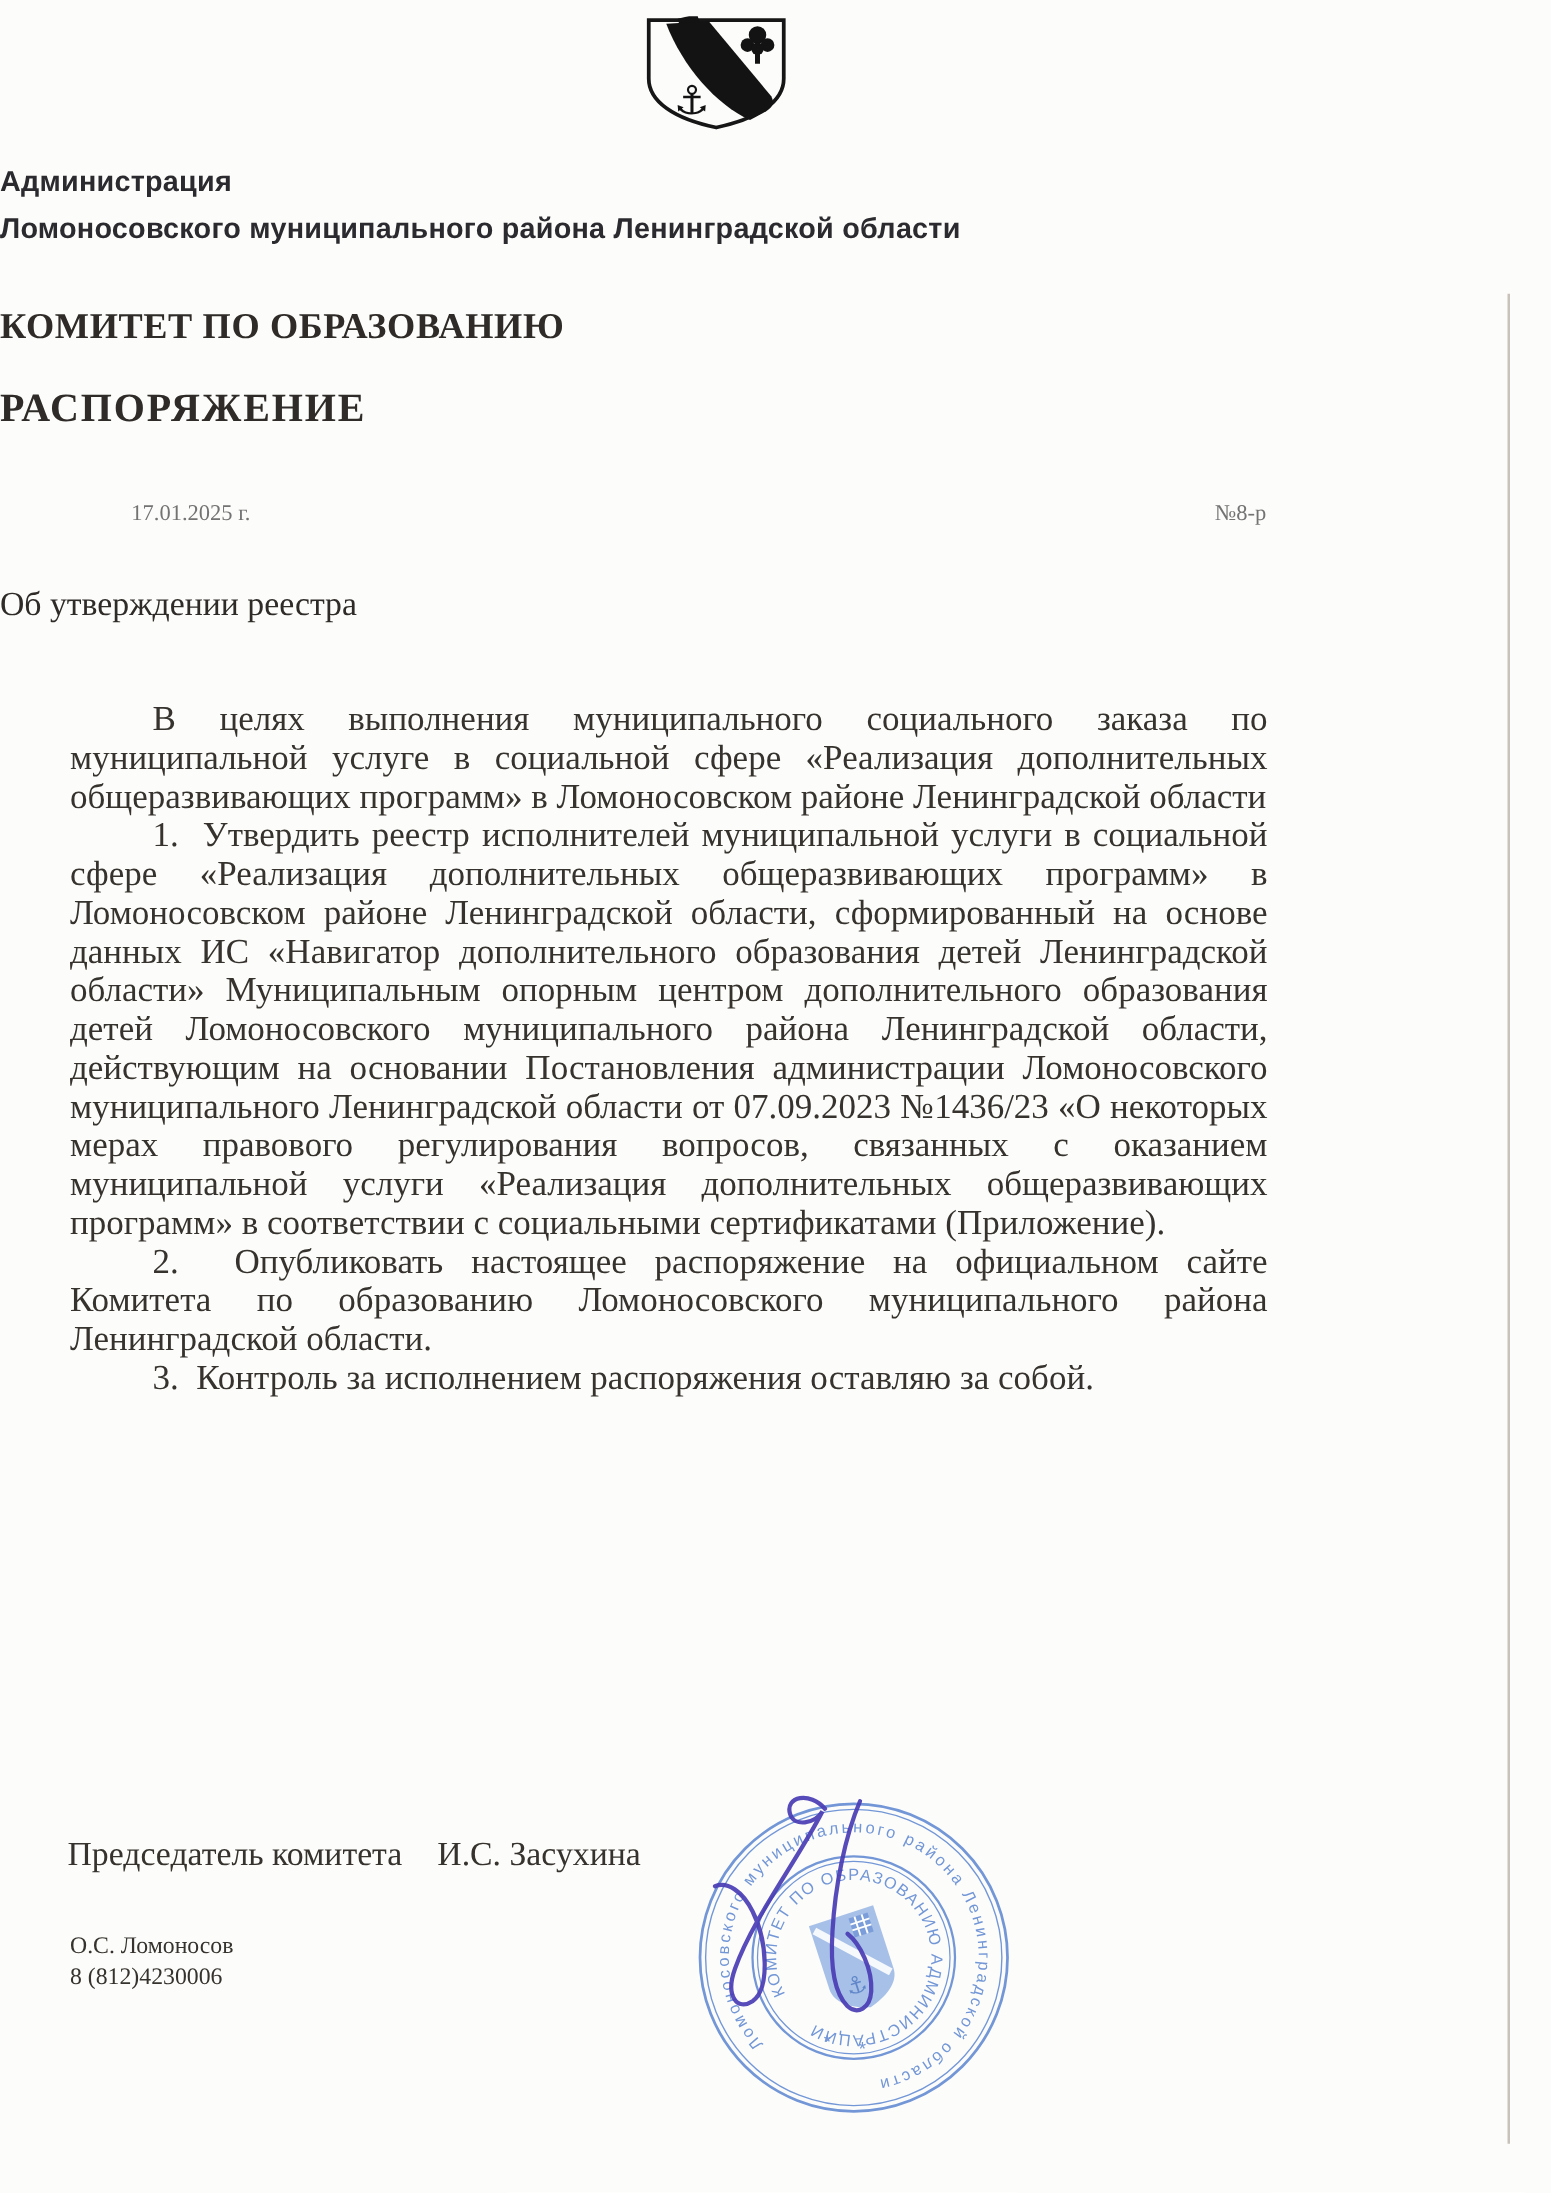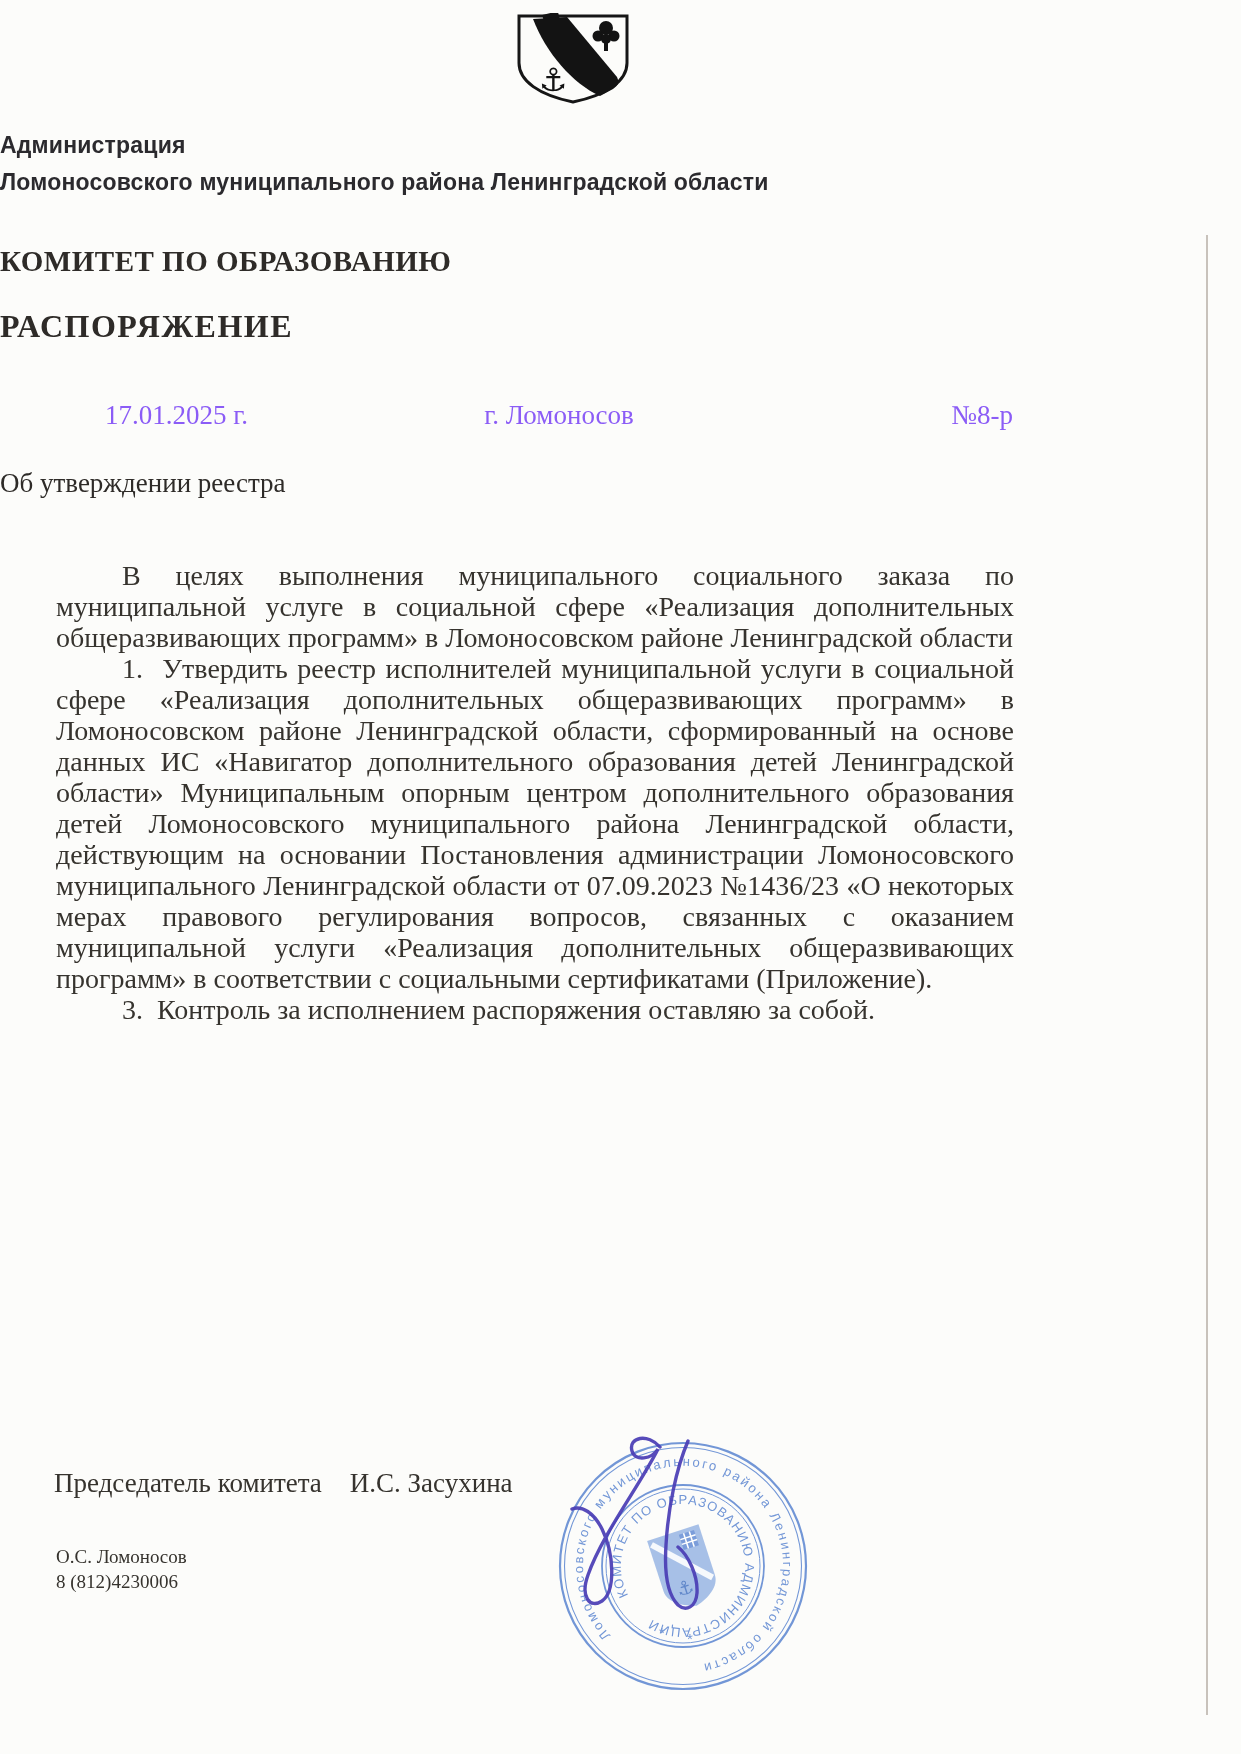--- a/index.html
+++ b/index.html
@@ -12,21 +12,21 @@
   .org-line{
     font-family:"Liberation Sans",sans-serif;font-weight:bold;
     font-size:23px;color:#2b2a2e;letter-spacing:.2px;
   }
   .org1{top:132px;}
   .org2{top:169px;}
   .committee{top:245px;font-weight:bold;font-size:29px;color:#2e2b28;letter-spacing:.5px;}
   .doctype{top:308px;font-weight:bold;font-size:32px;color:#2e2b28;letter-spacing:1.5px;}
   .meta-row{
     position:absolute;top:400px;left:105px;width:908px;
-    display:flex;align-items:baseline;font-size:27px;color:#8b5cf6;
+    display:flex;align-items:baseline;font-size:18px;color:#737373;
   }
   .meta-date{flex:1;text-align:left;}
   .meta-place{flex:1;text-align:center;}
   .meta-number{flex:1;text-align:right;}
   .doc-title{top:468px;font-weight:normal;font-size:27px;color:#2e2b28;}
   .body-text{
     position:absolute;top:560px;left:56px;width:958px;
     font-size:28px;line-height:31px;text-align:justify;color:#36332e;
   }
   .body-text p{margin:0;text-indent:66px;}
@@ -70,29 +70,29 @@
     <text x="26" y="78" font-size="32" fill="#131313" font-family="DejaVu Sans, sans-serif">⚓</text>
   </svg>
 
   <div class="centered org-line org1">Администрация</div>
   <div class="centered org-line org2">Ломоносовского муниципального района Ленинградской области</div>
   <div class="centered doctype">РАСПОРЯЖЕНИЕ</div>
   <div class="centered committee">КОМИТЕТ ПО ОБРАЗОВАНИЮ</div>
 
   <div class="meta-row">
     <span class="meta-date">17.01.2025 г.</span>
-    <span class="meta-place">г. Ломоносов</span>
     <span class="meta-number">№8-р</span>
   </div>
 
   <div class="centered doc-title">Об утверждении реестра</div>
 
   <div class="body-text">
     <p>В целях выполнения муниципального социального заказа по муниципальной услуге в социальной сфере «Реализация дополнительных общеразвивающих программ» в Ломоносовском районе Ленинградской области</p>
     <p>1.&nbsp; Утвердить реестр исполнителей муниципальной услуги в социальной сфере «Реализация дополнительных общеразвивающих программ» в Ломоносовском районе Ленинградской области, сформированный на основе данных ИС «Навигатор дополнительного образования детей Ленинградской области» Муниципальным опорным центром дополнительного образования детей Ломоносовского муниципального района Ленинградской области, действующим на основании Постановления администрации Ломоносовского муниципального Ленинградской области от 07.09.2023 №1436/23 «О некоторых мерах правового регулирования вопросов, связанных с оказанием муниципальной услуги «Реализация дополнительных общеразвивающих программ» в соответствии с социальными сертификатами (Приложение).</p>
+    <p>2.&nbsp; Опубликовать настоящее распоряжение на официальном сайте Комитета по образованию Ломоносовского муниципального района Ленинградской области.</p>
     <p>3.&nbsp; Контроль за исполнением распоряжения оставляю за собой.</p>
   </div>
 
   <div class="sign-row">
     <span>Председатель комитета</span>
     <span class="sign-name">И.С. Засухина</span>
   </div>
 
   <div class="contact-block">
     <div>О.С. Ломоносов</div>

